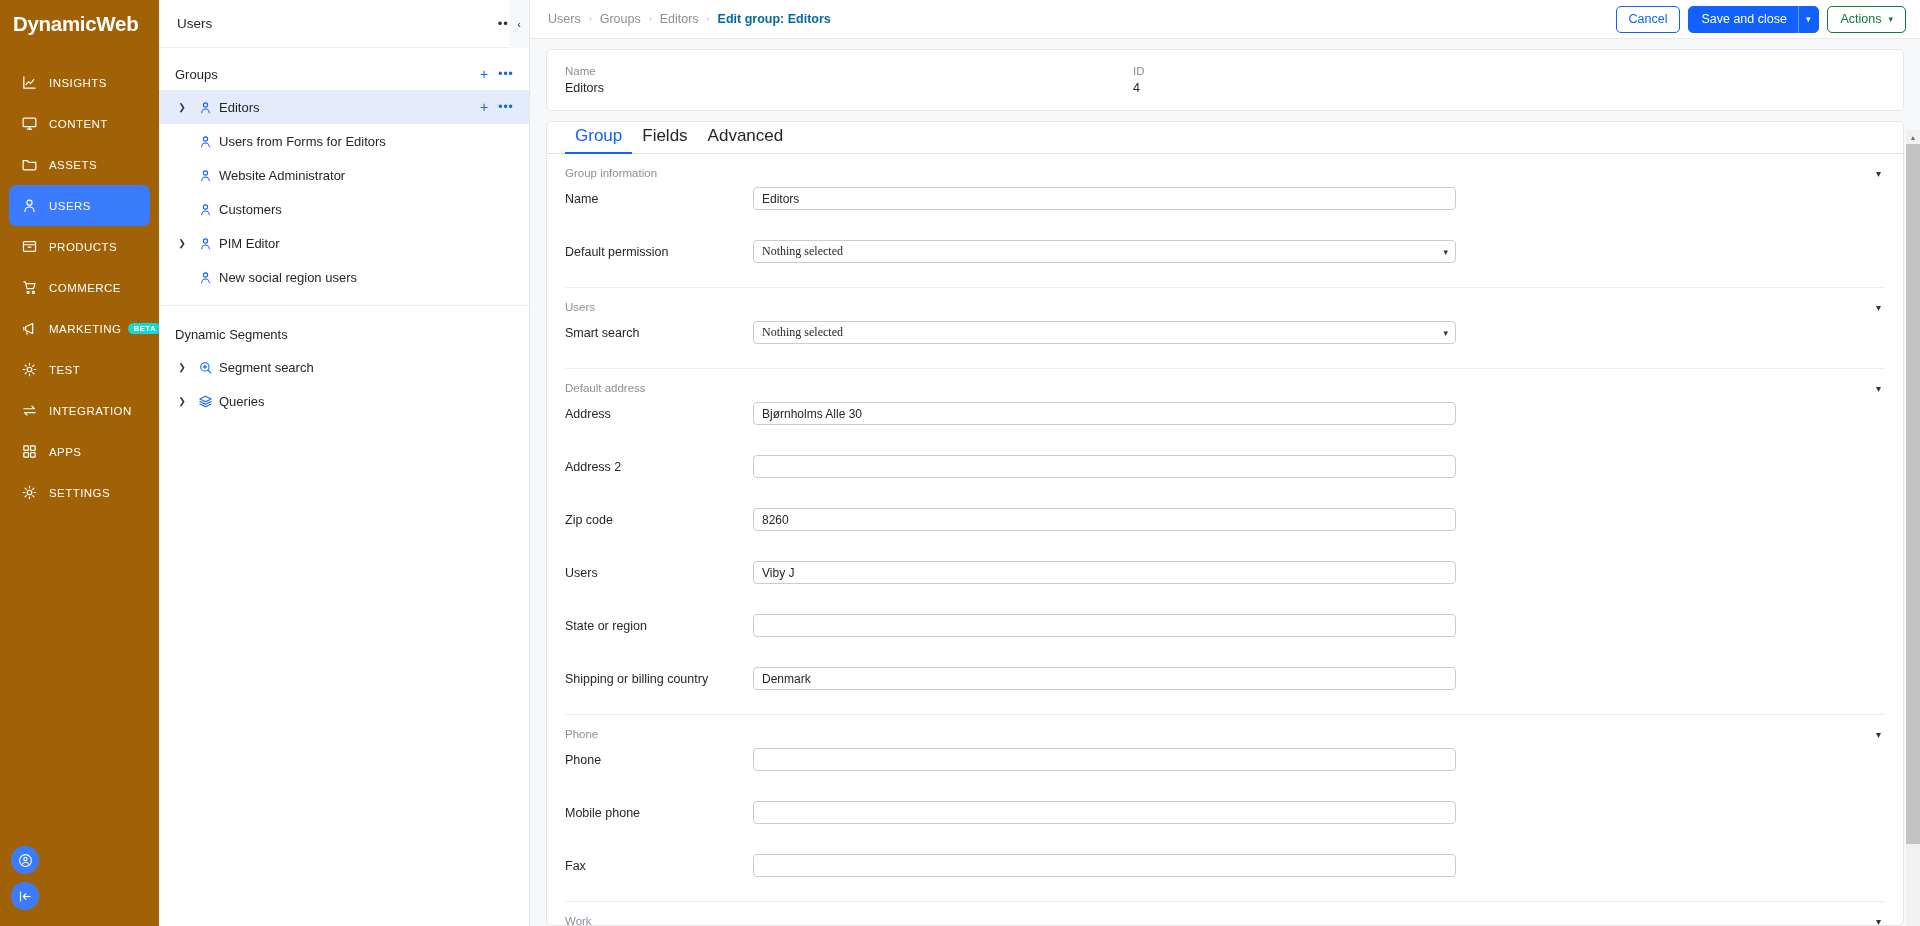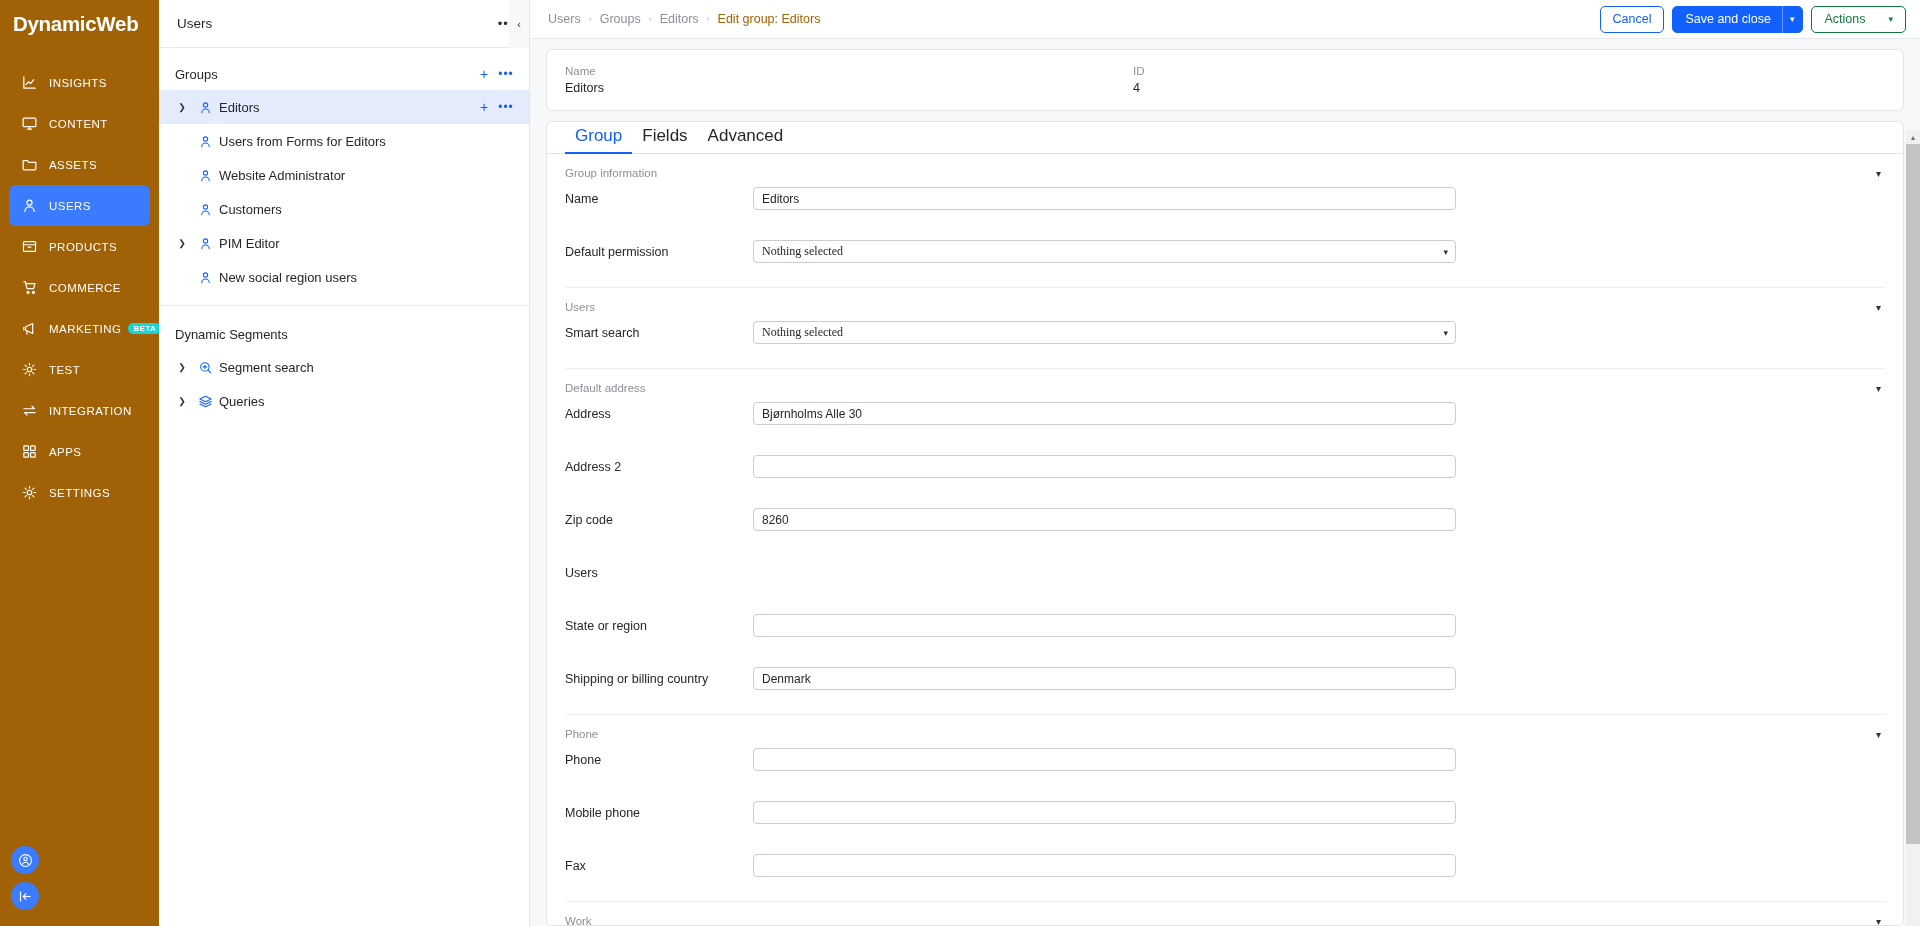--- a/index.html
+++ b/index.html
@@ -155,21 +155,21 @@
   }
   .topbar {
     height: 39px; min-height: 39px;
     background: #ffffff;
     border-bottom: 1px solid #e8eaed;
     display: flex; align-items: center;
     padding: 0 14px 0 18px;
   }
   .crumbs { display: flex; align-items: center; flex: 1; min-width: 0; }
   .crumb { font-size: 12.5px; color: #8b9097; cursor: pointer; white-space: nowrap; }
-  .crumb.last { color: #a16207; cursor: default; }
+  .crumb.last { color: #0369a1; cursor: default; font-weight: bold; }
   .crumb-sep { color: #b5b9bf; font-size: 9px; margin: 0 8px; }
   .btn {
     height: 27px;
     border-radius: 5px;
     display: inline-flex; align-items: center; justify-content: center;
     font-size: 12.5px;
     cursor: pointer;
     white-space: nowrap;
     padding: 0 12px;
   }
@@ -178,21 +178,20 @@
     background: #1260fe; color: #fff; border: 1px solid #1260fe;
     padding-right: 8px; margin-left: 8px;
   }
   .btn-save .sep {
     width: 1px; height: 27px; background: rgba(255,255,255,.35);
     margin: 0 7px 0 11px;
   }
   .btn-actions {
     border: 1px solid #0f7a3d; color: #0f7a3d; background: #fff;
     margin-left: 8px;
-    gap: 16px;
   }
   .btn-actions .cv { margin-left: 7px; font-size: 9px; }
   .cv { font-size: 9px; }
 
   
   .card {
     background: #fff;
     border: 1px solid #e3e5e8;
     border-radius: 6px;
     margin: 10px 16px 0 16px;
@@ -631,20 +630,21 @@
               <div class="fctrl"><input class="inp" type="text" value="" style=""></div>
             </div>
             <div class="rowsp"></div>
             <div class="row">
               <div class="flabel">Zip code</div>
               <div class="fctrl"><input class="inp" type="text" value="8260" style=""></div>
             </div>
             <div class="rowsp"></div>
             <div class="row">
               <div class="flabel">Users</div>
+              <div class="fctrl"><input class="inp" type="text" value="Viby J" style=""></div>
             </div>
             <div class="rowsp"></div>
             <div class="row">
               <div class="flabel">State or region</div>
               <div class="fctrl"><input class="inp" type="text" value="" style=""></div>
             </div>
             <div class="rowsp"></div>
             <div class="row">
               <div class="flabel">Shipping or billing country</div>
               <div class="fctrl"><input class="inp" type="text" value="Denmark" style=""></div>

